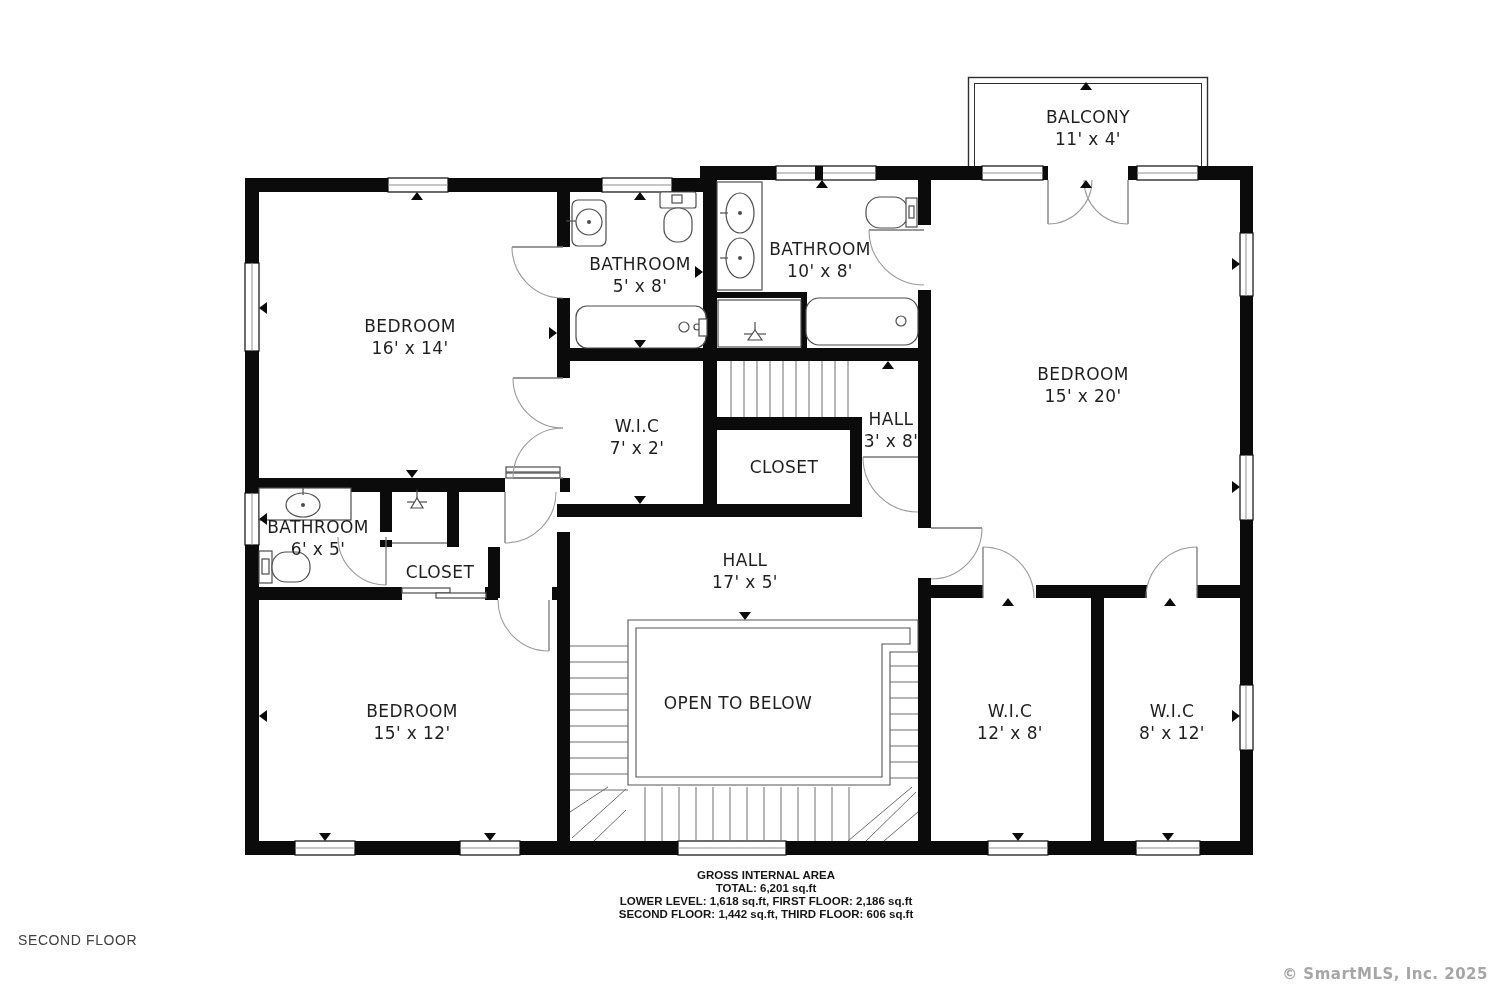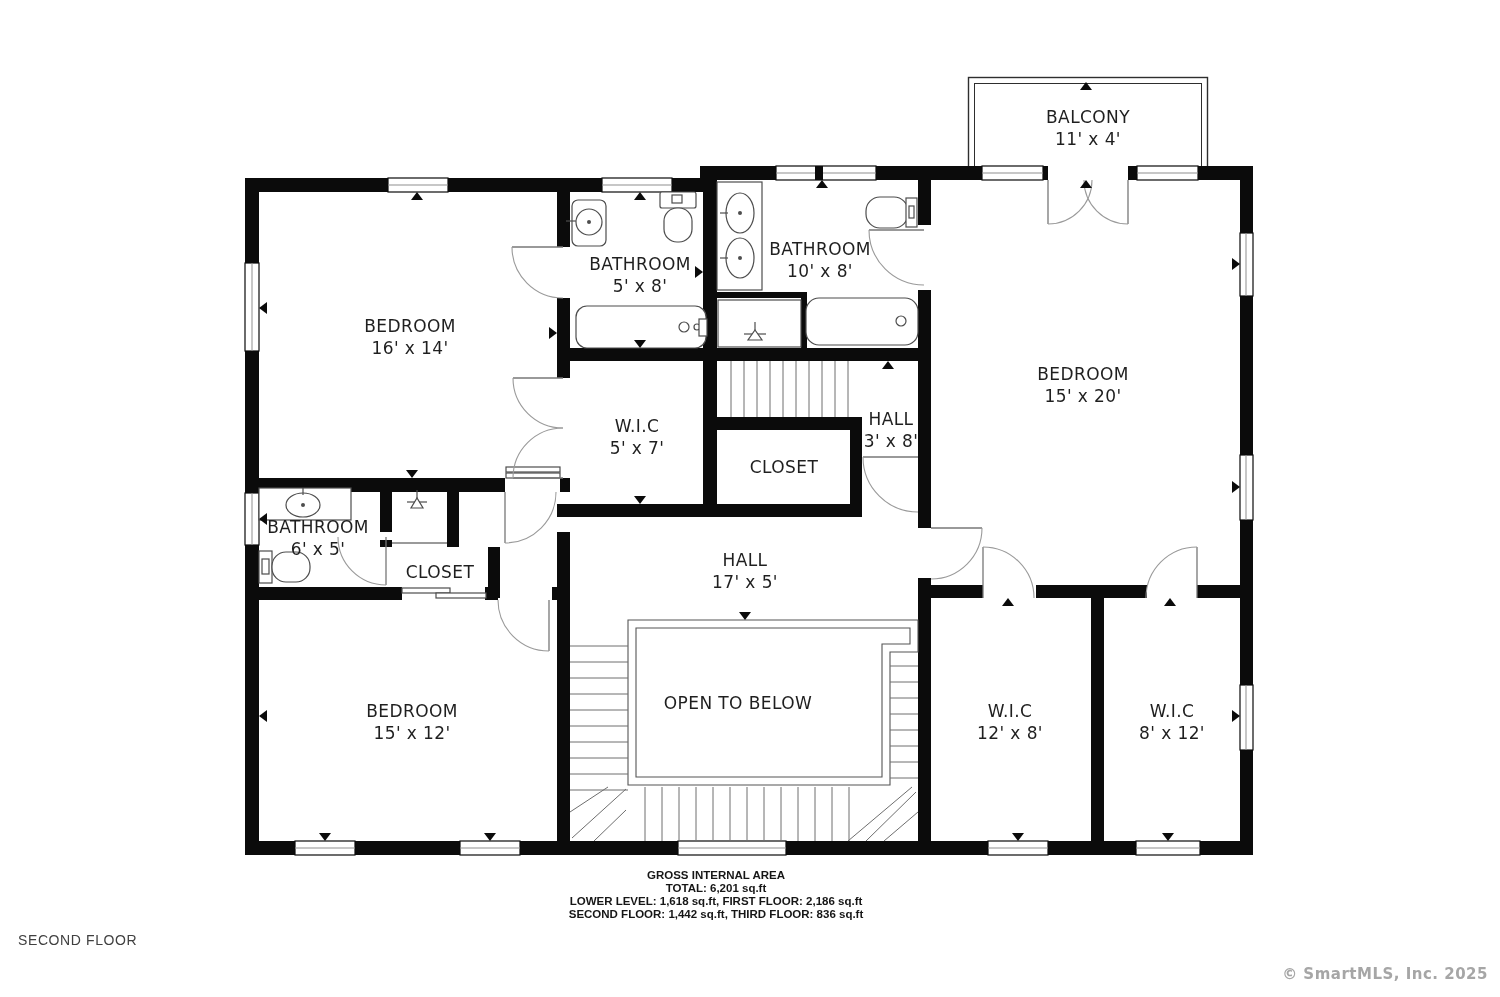--- a/index.html
+++ b/index.html
@@ -9,21 +9,21 @@
   .winh,.winv{fill:#fff;stroke:#0b0b0b;stroke-width:1.2;}
   .winl{stroke:#8f8f8f;stroke-width:1;}
   .tread{stroke:#6e6e6e;stroke-width:1;}
   .fix{fill:#fff;stroke:#4d4d4d;stroke-width:1.2;}
   .fixl{stroke:#4d4d4d;stroke-width:1.2;fill:none;}
   .arc{stroke:#9a9a9a;stroke-width:1.1;fill:none;}
   .leaf{stroke:#777;stroke-width:1.3;fill:none;}
   .otb{fill:none;stroke:#555;stroke-width:1.1;}
   .room-label{position:absolute;transform:translate(-50%,-50%);text-align:center;
       font-size:17px;line-height:22px;color:#1f1f1f;letter-spacing:.4px;white-space:nowrap;}
-  .footer{position:absolute;left:716px;top:869px;transform:translateX(-50%);text-align:center;
+  .footer{position:absolute;left:766px;top:869px;transform:translateX(-50%);text-align:center;
       font-family:"Liberation Sans",sans-serif;font-size:11.5px;font-weight:bold;
       color:#161616;line-height:13px;white-space:nowrap;}
   .footer .disclaimer{color:#b3b3b3;font-weight:normal;letter-spacing:.3px;}
   .floor-tag{position:absolute;left:18px;top:932px;font-family:"Liberation Sans",sans-serif;
       font-size:14px;color:#404040;letter-spacing:.6px;}
   .copyright{position:absolute;right:12px;top:965px;font-family:"DejaVu Sans",sans-serif;
       font-size:15px;font-weight:bold;color:#a6a6a6;letter-spacing:.5px;}
 </style>
 </head>
 <body>
@@ -336,21 +336,21 @@
   <div class="room-label" style="left:410px;top:337px">
     <div>BEDROOM</div>
       <div>16' x 14'</div>
   </div>
   <div class="room-label" style="left:1083px;top:385px">
     <div>BEDROOM</div>
       <div>15' x 20'</div>
   </div>
   <div class="room-label" style="left:637px;top:437px">
     <div>W.I.C</div>
-      <div>5' x 7'</div>
+      <div>7' x 2'</div>
   </div>
   <div class="room-label" style="left:891px;top:430px">
     <div>HALL</div>
       <div>3' x 8'</div>
   </div>
   <div class="room-label" style="left:784px;top:467px">
     <div>CLOSET</div>
   </div>
   <div class="room-label" style="left:318px;top:538px">
     <div>BATHROOM</div>
@@ -376,18 +376,18 @@
   </div>
   <div class="room-label" style="left:1172px;top:722px">
     <div>W.I.C</div>
       <div>8' x 12'</div>
   </div>
 
   <div class="footer">
     <div>GROSS INTERNAL AREA</div>
     <div>TOTAL: 6,201 sq.ft</div>
     <div>LOWER LEVEL: 1,618 sq.ft, FIRST FLOOR: 2,186 sq.ft</div>
-    <div>SECOND FLOOR: 1,442 sq.ft, THIRD FLOOR: 836 sq.ft</div>
+    <div>SECOND FLOOR: 1,442 sq.ft, THIRD FLOOR: 606 sq.ft</div>
   </div>
 
   <div class="floor-tag">SECOND FLOOR</div>
   <div class="copyright">© SmartMLS, Inc.  2025</div>
 </div>
 
 </body></html>

